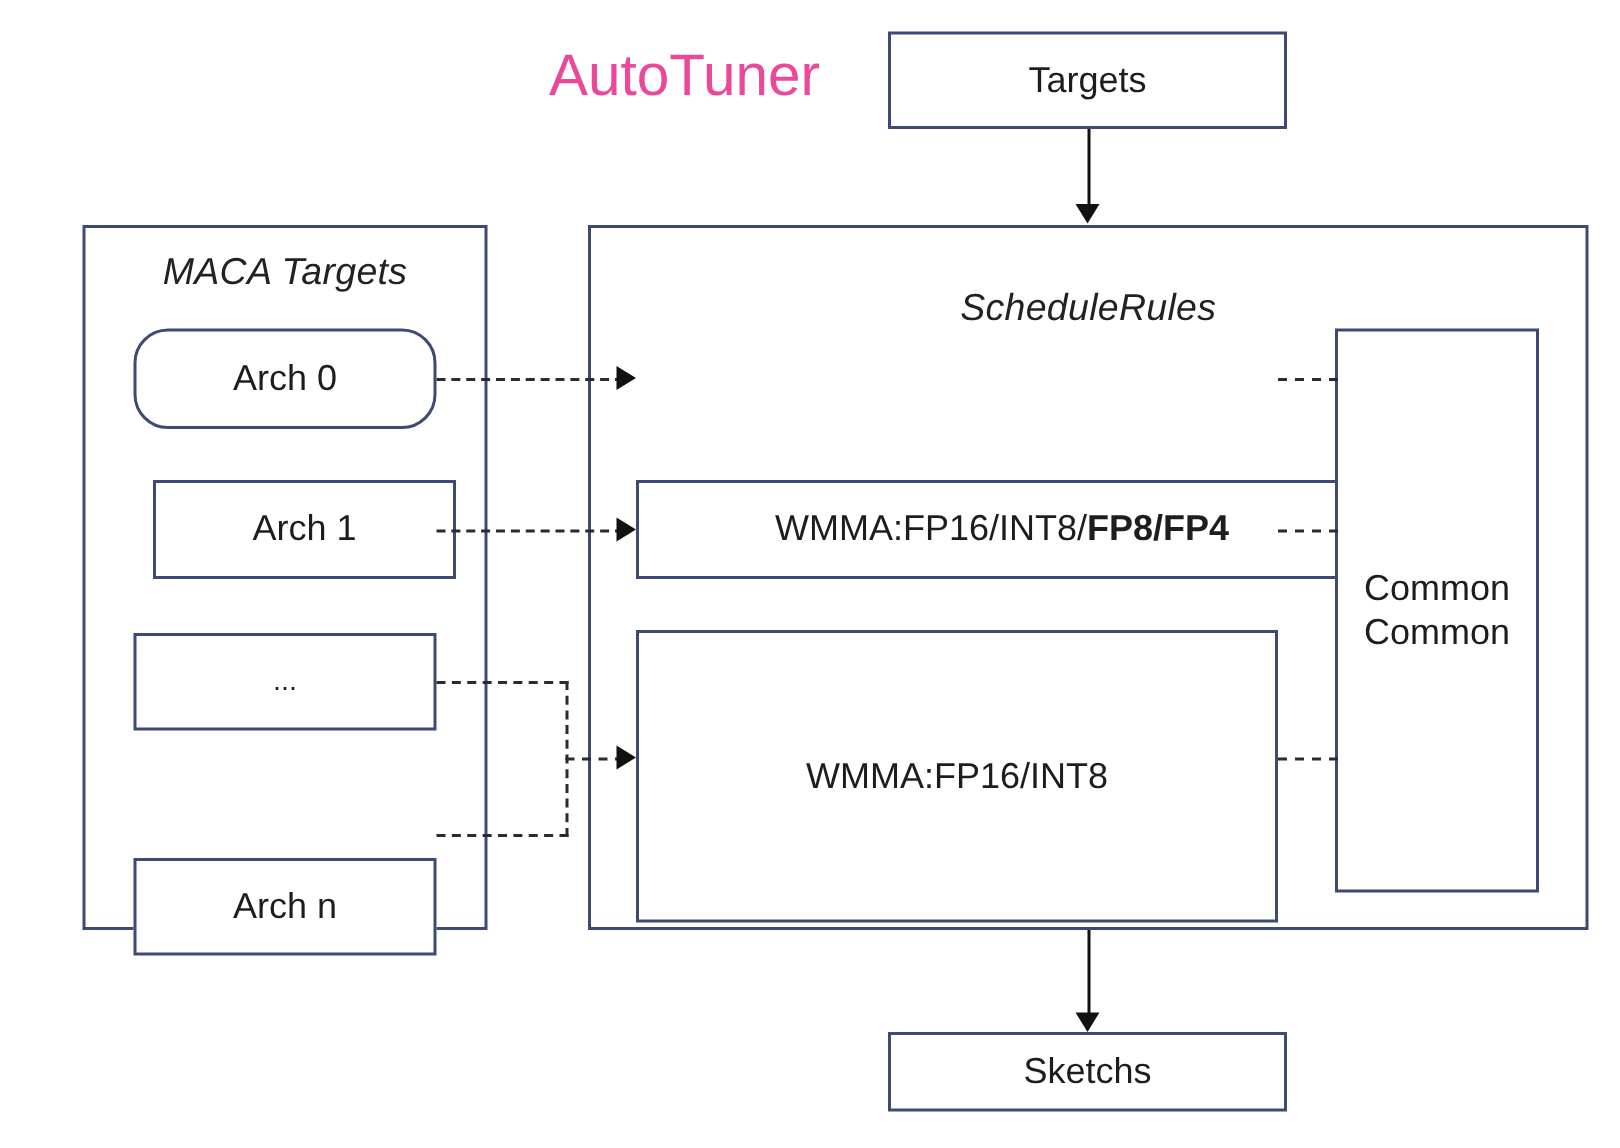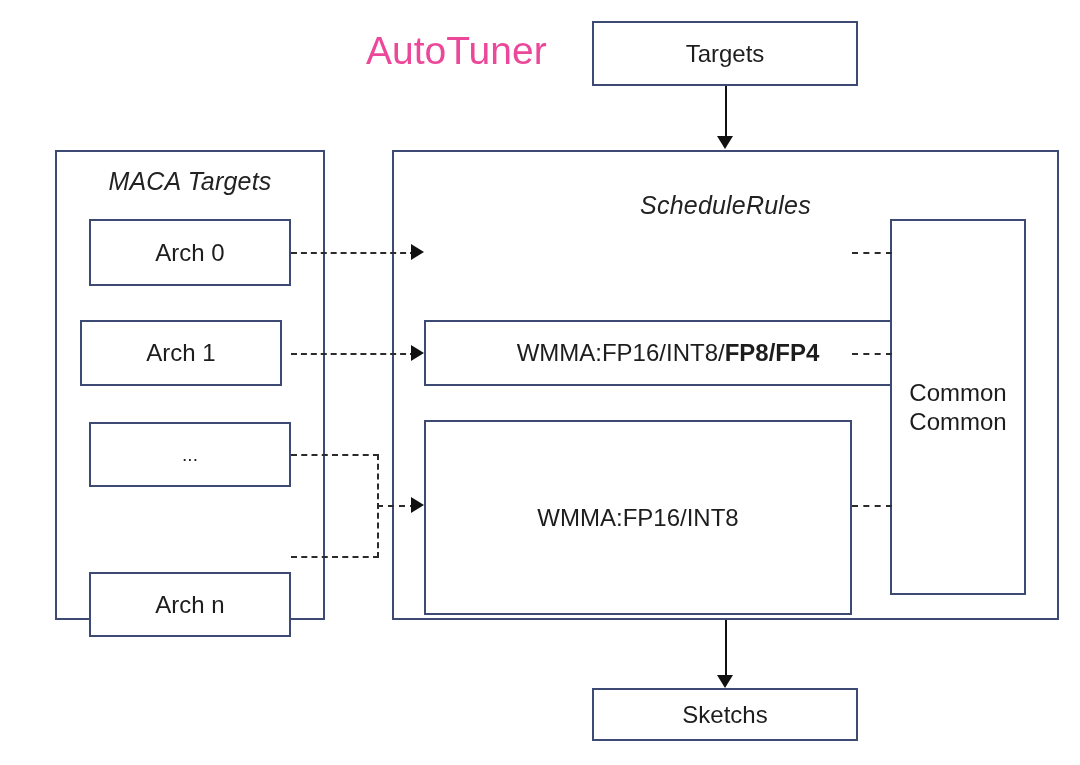--- a/index.html
+++ b/index.html
@@ -96,24 +96,24 @@
     <span class="lbl">Targets</span>
   </div>
 
   <div class="solid-v" style="left:725px; top:86px; height:52px;"></div>
   <div class="arrow-down" style="left:717px; top:136px;"></div>
 
   <div class="box container-box" style="left:55px; top:150px; width:270px; height:470px;">
     <div class="container-title" style="left:0; top:14px;">MACA Targets</div>
   </div>
 
-  <div class="box" style="left:89px; top:219px; width:202px; height:67px;">
+  <div class="box" style="left:89px; top:219px; width:202px; height:67px;border-radius:23px;">
     <span class="lbl">Arch 0</span>
   </div>
-  <div class="box" style="left:80px; top:320px; width:202px; height:66px;">
+  <div class="box" style="left:102px; top:320px; width:202px; height:66px;">
     <span class="lbl">Arch 1</span>
   </div>
   <div class="box" style="left:89px; top:422px; width:202px; height:65px;">
     <span class="lbl" style="font-size:19px;">...</span>
   </div>
   <div class="box" style="left:89px; top:524px; width:202px; height:65px;margin-top:48px;">
     <span class="lbl">Arch n</span>
   </div>
 
   <div class="box container-box" style="left:392px; top:150px; width:667px; height:470px;">

